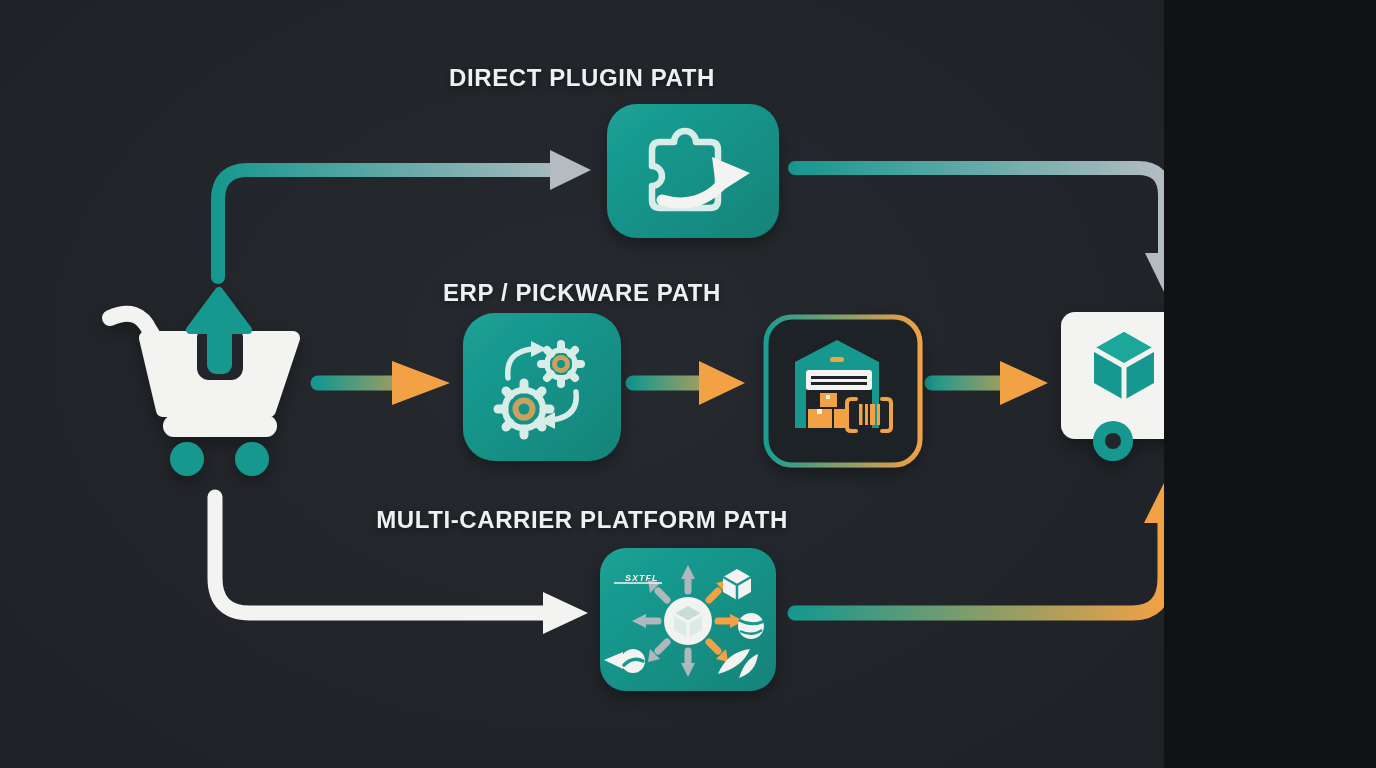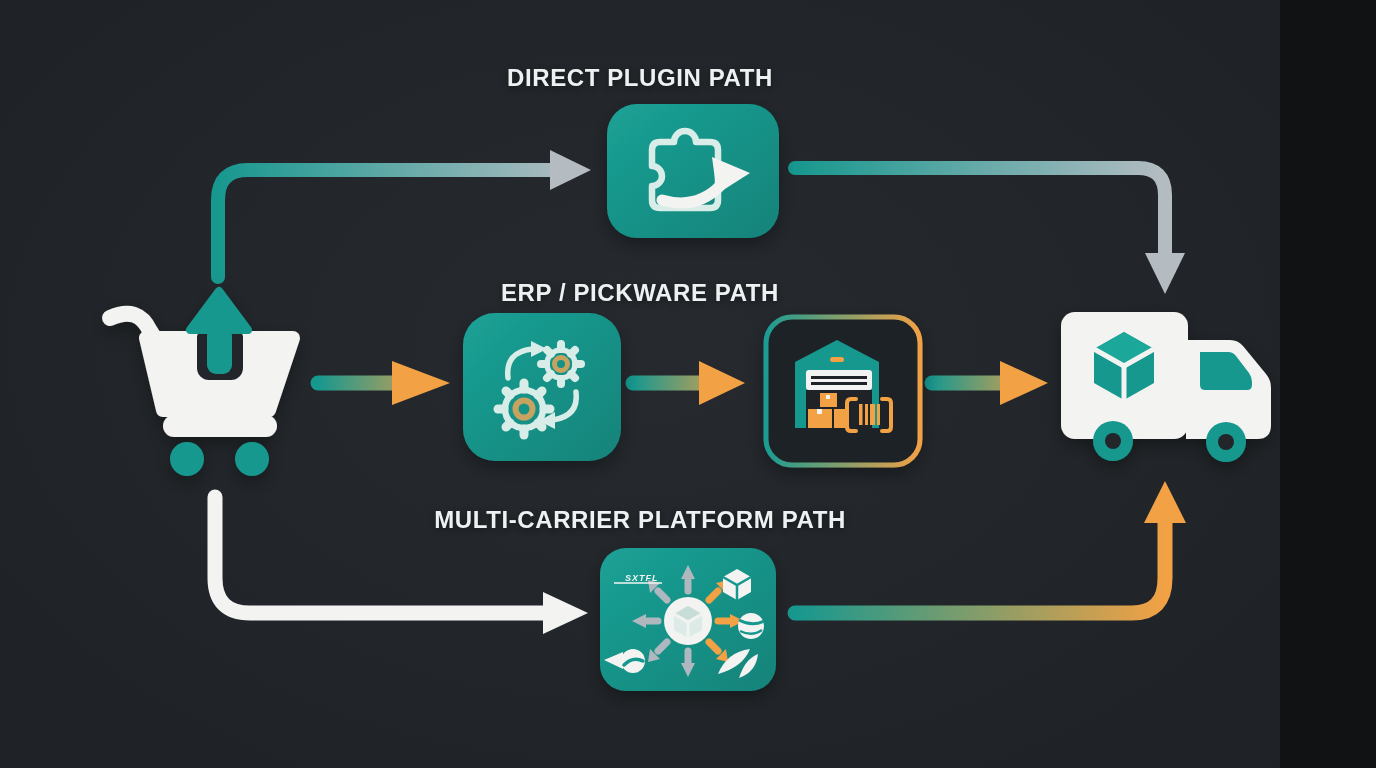--- a/index.html
+++ b/index.html
@@ -1,18 +1,18 @@
 <!DOCTYPE html>
 <html><head>
 <meta charset="utf-8">
 <style>
   html,body{margin:0;padding:0;background:#101214;}
   #stage{
     position:relative;
-    width:1280px;height:768px;
+    width:1164px;height:768px;
     background:radial-gradient(ellipse at 50% 45%, #262a2f 0%, #22262a 55%, #1e2125 100%);
     overflow:hidden;
     font-family:"Liberation Sans", sans-serif;
   }
   #diagram-svg{position:absolute;inset:0;}
   .path-title{
     position:absolute;left:0;right:0;
     text-align:center;
     color:#eef1f2;
     font-weight:bold;

